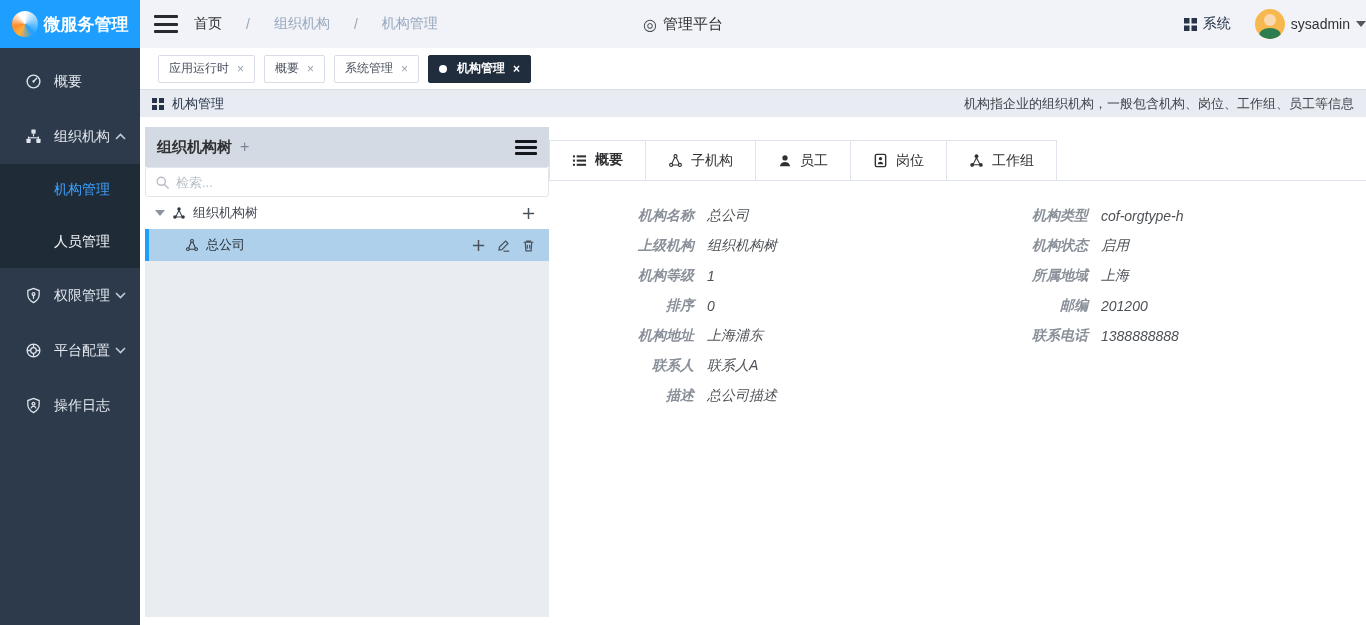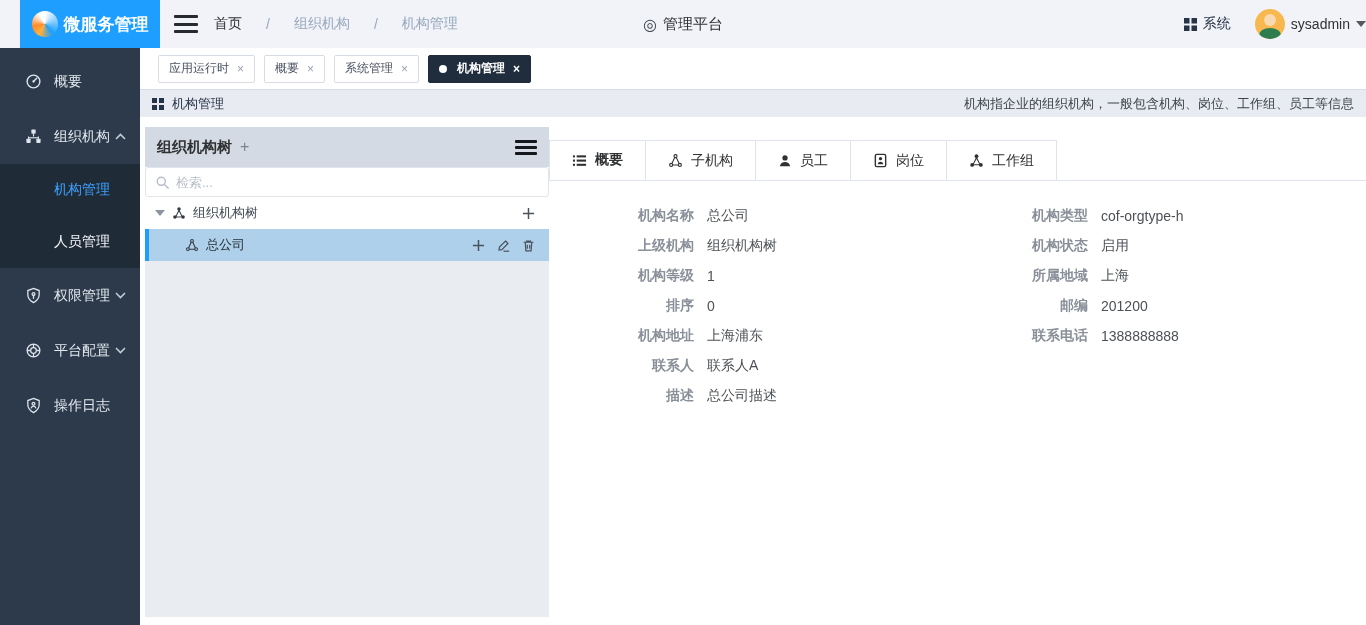--- a/index.html
+++ b/index.html
@@ -1,21 +1,21 @@
 <!DOCTYPE html>
 <html><head>
 <meta charset="utf-8">
 <style>
   * { margin:0; padding:0; box-sizing:border-box; }
   html,body { width:1366px; height:625px; overflow:hidden; }
   body { font-family:"Liberation Sans","DejaVu Sans",sans-serif; font-size:14px; color:#303133; background:#fff; }
 
   
   .header { height:48px; display:flex; align-items:center; background:#f1f3f8; position:relative; }
-  .logo { width:140px; height:48px; background:#1e9fff; color:#fff; display:flex; align-items:center; justify-content:center; gap:6px; font-size:17px; font-weight:bold; flex:0 0 140px;margin-left:20px; }
+  .logo { width:140px; height:48px; background:#1e9fff; color:#fff; display:flex; align-items:center; justify-content:center; gap:6px; font-size:17px; font-weight:bold; flex:0 0 140px; }
   .logo-swirl { width:26px; height:26px; border-radius:50%; background:conic-gradient(#ffffff 0deg,#8fd0ff 70deg,#1e9fff 140deg,#ffb03a 210deg,#ff8a2a 260deg,#ffffff 330deg,#ffffff 360deg); flex:0 0 26px; }
   .burger { width:24px; height:18px; margin:0 16px 0 14px; display:flex; flex-direction:column; justify-content:space-between; cursor:pointer; }
   .burger span { display:block; height:3px; background:#272a2e; border-radius:1px; }
   .crumbs { display:flex; align-items:center; gap:24px; font-size:14px; }
   .crumb-first { color:#303133; }
   .crumb-sep { color:#97a8be; }
   .crumb-rest { color:#97a8be; }
   .header-center { position:absolute; left:50%; top:0; height:48px; transform:translateX(-50%); display:flex; align-items:center; gap:6px; font-size:15px; color:#303133; }
   .eye-glyph { font-size:16px; color:#4a4f57; }
   .header-right { margin-left:auto; display:flex; align-items:center; gap:10px; }
@@ -82,21 +82,21 @@
   .tree-row.selected { background:#aed0eb; border-left:4px solid #1e9fff; padding-left:36px; color:#273037; }
   .tree-row.selected .row-actions { color:#323a42; }
 
   
   .detail { flex:1; background:#fff; padding:13px 0 0 0; min-width:0; }
   .dtabs { display:flex; border-bottom:1px solid #dfe4ec; }
   .dtab { height:40px; display:flex; align-items:center; gap:8px; padding:0 22px; font-size:14px; color:#303133; border-top:1px solid #dfe4ec; border-right:1px solid #dfe4ec; background:#fff; cursor:pointer; position:relative; }
   .dtab:first-child { border-left:1px solid #dfe4ec; }
   .dtab.active { margin-bottom:-1px; border-bottom:1px solid #fff; font-weight:bold; }
   .dtab svg { display:block; }
-  .fields { display:grid; grid-template-columns:1fr 1fr; column-gap:6px; padding:20px 10px 0 25px; }
+  .fields { display:grid; grid-template-columns:1fr 1fr; column-gap:6px; padding:20px 10px 0 25px;font-style:italic; }
   .fcol { display:flex; flex-direction:column; }
   .frow { height:30px; display:flex; align-items:center; font-size:14px; }
   .flabel { width:120px; text-align:right; font-weight:bold; color:#8a9099; flex:0 0 120px; }
   .fvalue { margin-left:13px; color:#4d5156; }
 </style>
 </head>
 <body>
 
 <div class="header">
   <div class="logo">

